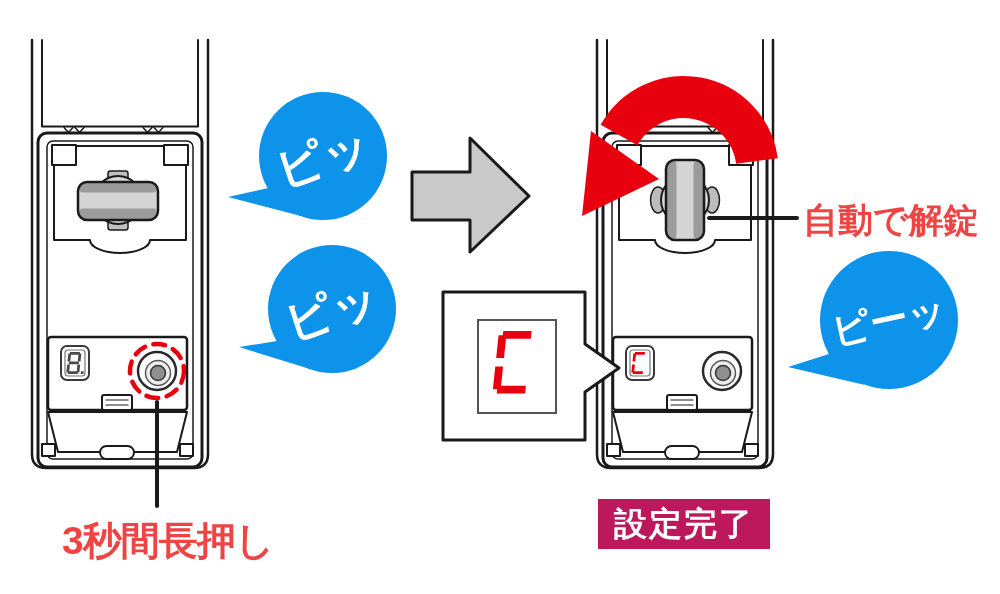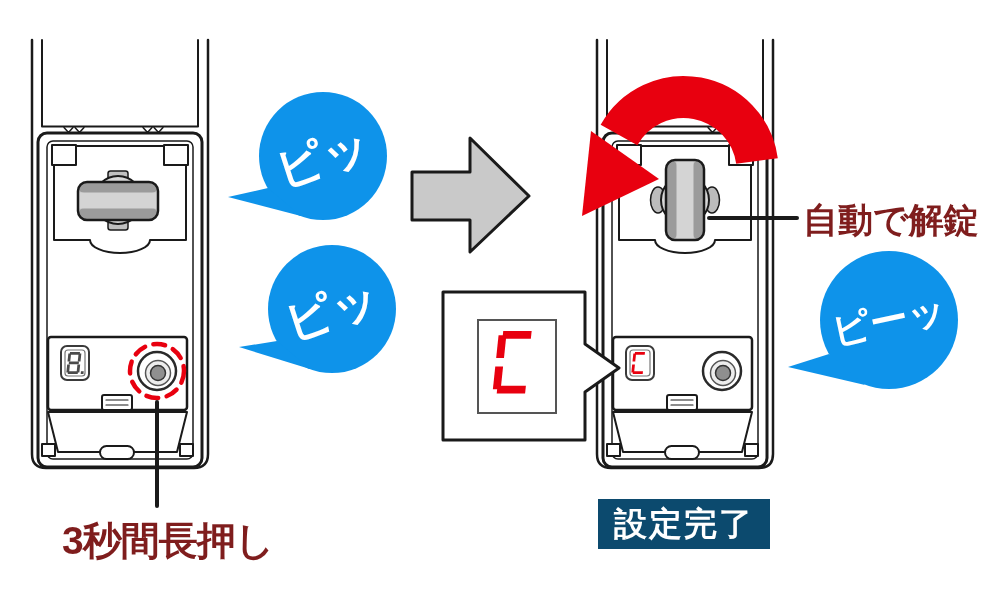--- a/index.html
+++ b/index.html
@@ -1,28 +1,28 @@
 <!DOCTYPE html>
 <html><head>
 <meta charset="utf-8">
 <style>
   html,body{margin:0;padding:0;background:#ffffff;}
   .stage{position:relative;width:1000px;height:594px;background:#fff;overflow:hidden;
          font-family:"Liberation Sans","DejaVu Sans",sans-serif;}
   .stage svg{position:absolute;left:0;top:0;}
-  .lbl{position:absolute;color:#7f1d1d;font-weight:600;white-space:nowrap;}
+  .lbl{position:absolute;color:#ef4444;font-weight:600;white-space:nowrap;}
   .bubble-text{position:absolute;display:flex;align-items:center;justify-content:center;
                color:#fff;font-weight:800;white-space:nowrap;}
   .bt1{left:243px;top:102px;width:160px;height:110px;font-size:47px;transform:rotate(-18deg);}
   .bt2{left:252px;top:255px;width:160px;height:110px;font-size:47px;transform:rotate(-18deg);}
   .bt3{left:799px;top:270px;width:180px;height:100px;font-size:38px;transform:rotate(-12deg);}
   .hold-label{left:62px;top:514px;font-size:39px;letter-spacing:-1px;}
   .unlock-label{left:803px;top:197px;font-size:35px;}
   .complete-box{position:absolute;left:598px;top:499px;width:172px;height:50px;
-                background:#0c4a6e;color:#fff;display:flex;align-items:center;justify-content:center;
+                background:#be185d;color:#fff;display:flex;align-items:center;justify-content:center;
                 font-size:33px;font-weight:600;letter-spacing:2px;}
 </style>
 </head>
 <body>
 
 <div class="stage">
 
 <svg width="1000" height="594" viewBox="0 0 1000 594">
 
   <g stroke="#1a1a1a" fill="none" stroke-linejoin="round" stroke-linecap="round">

